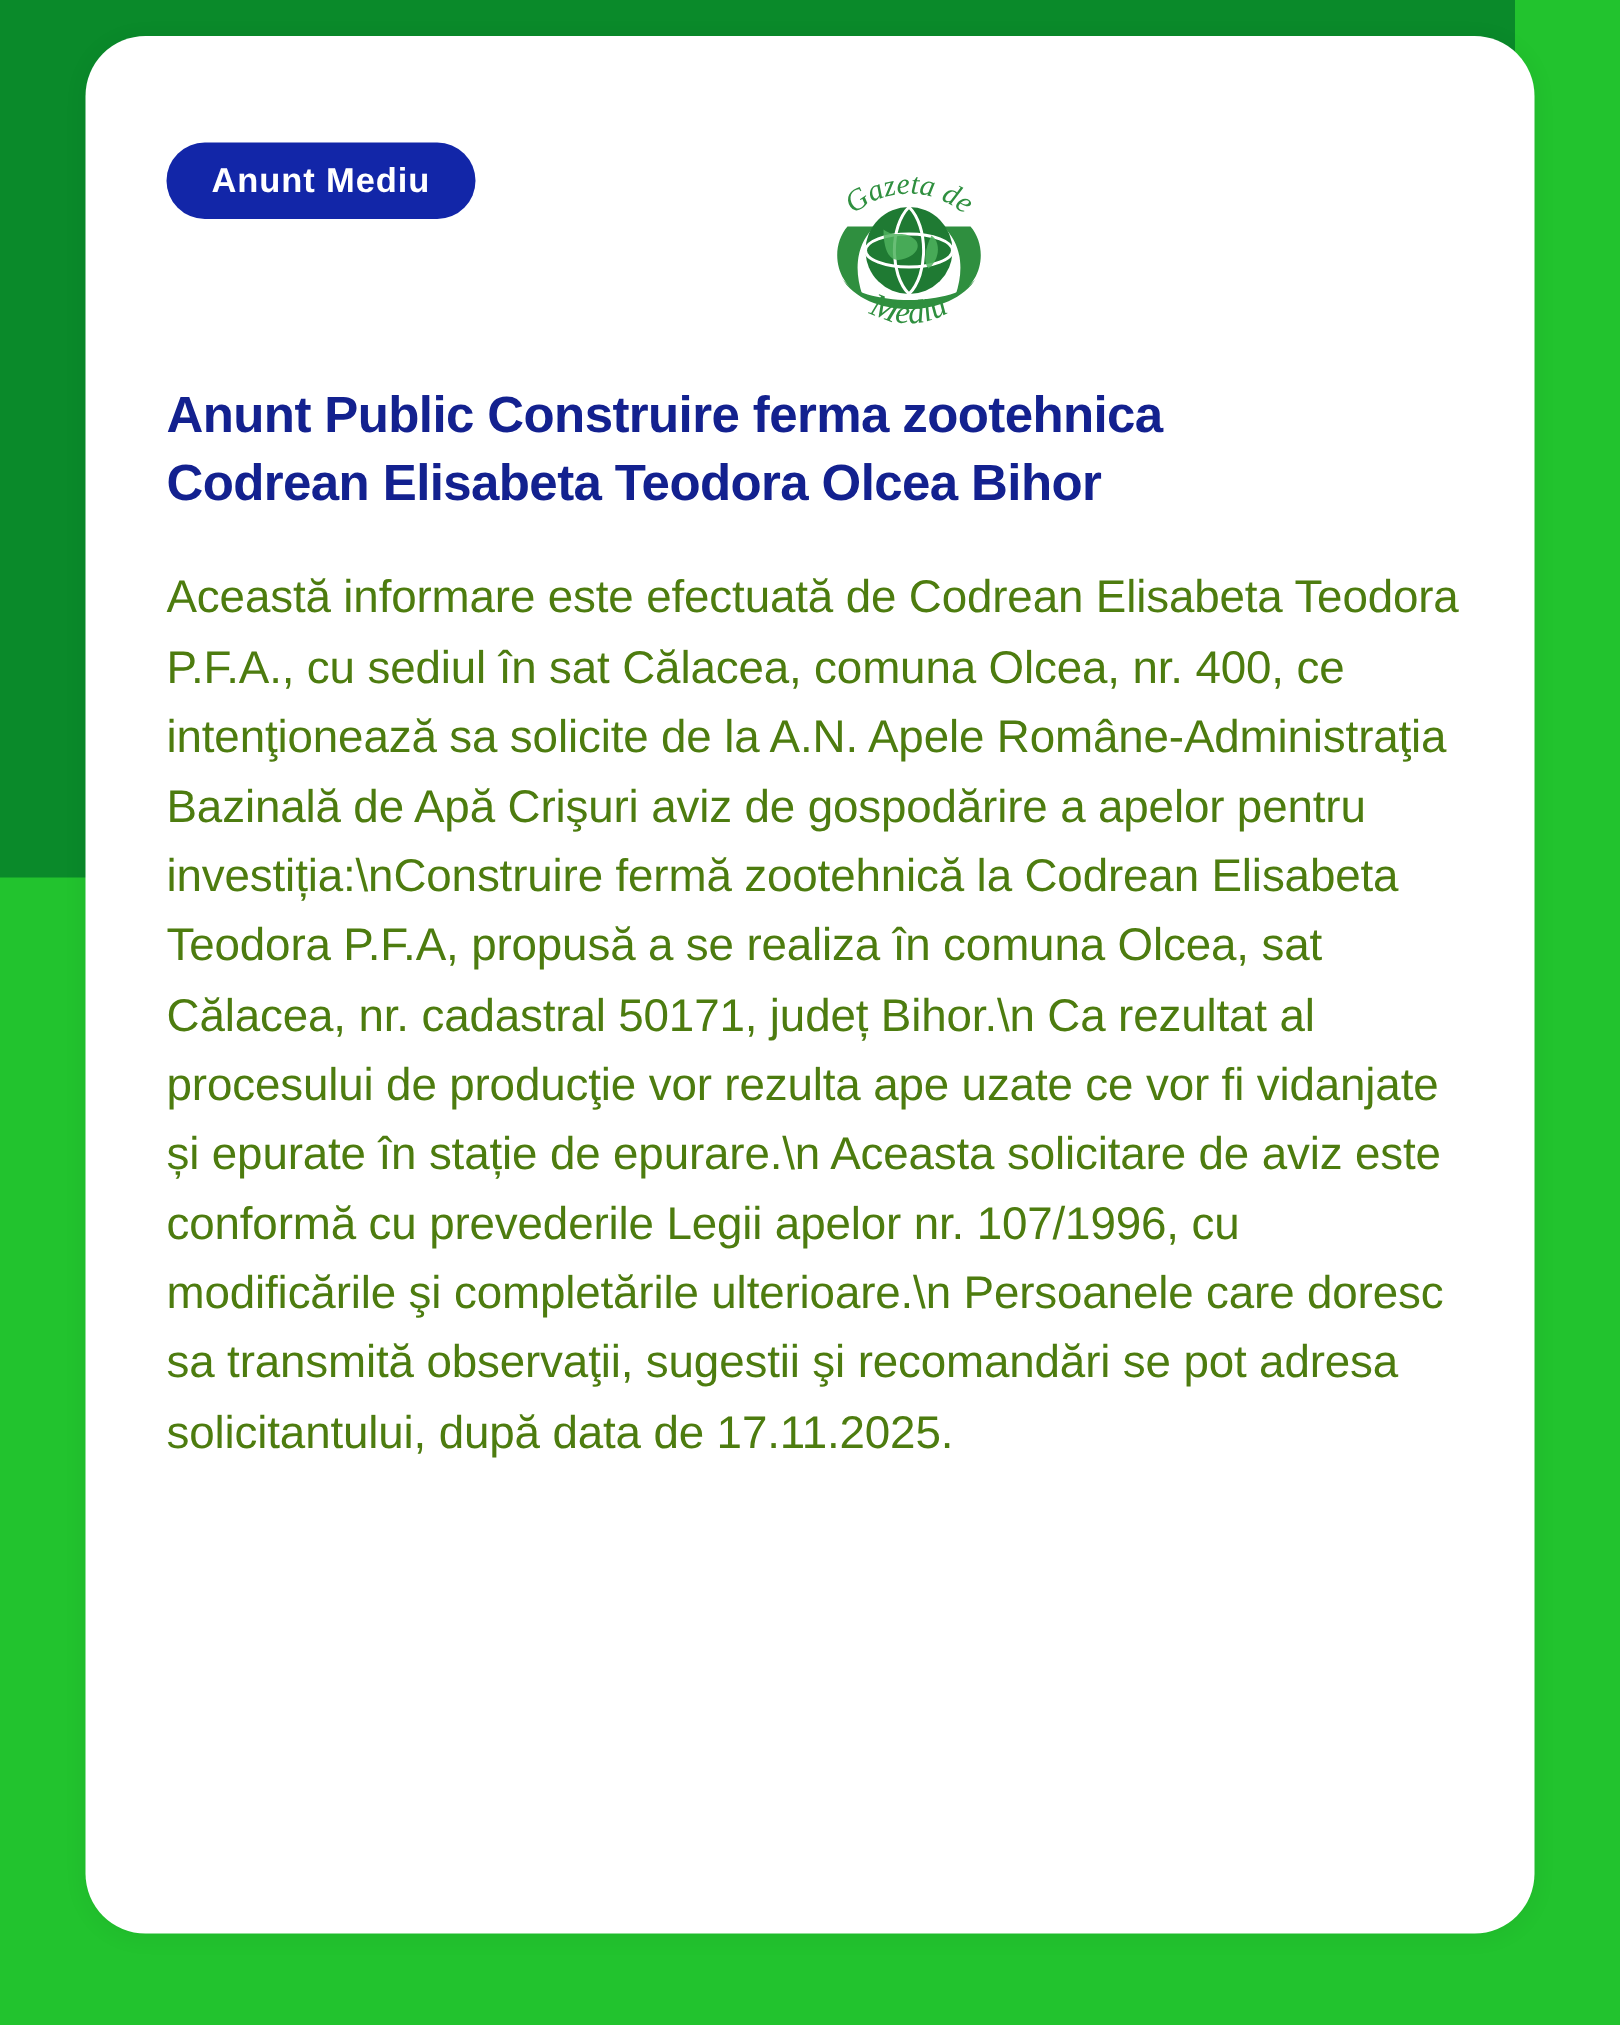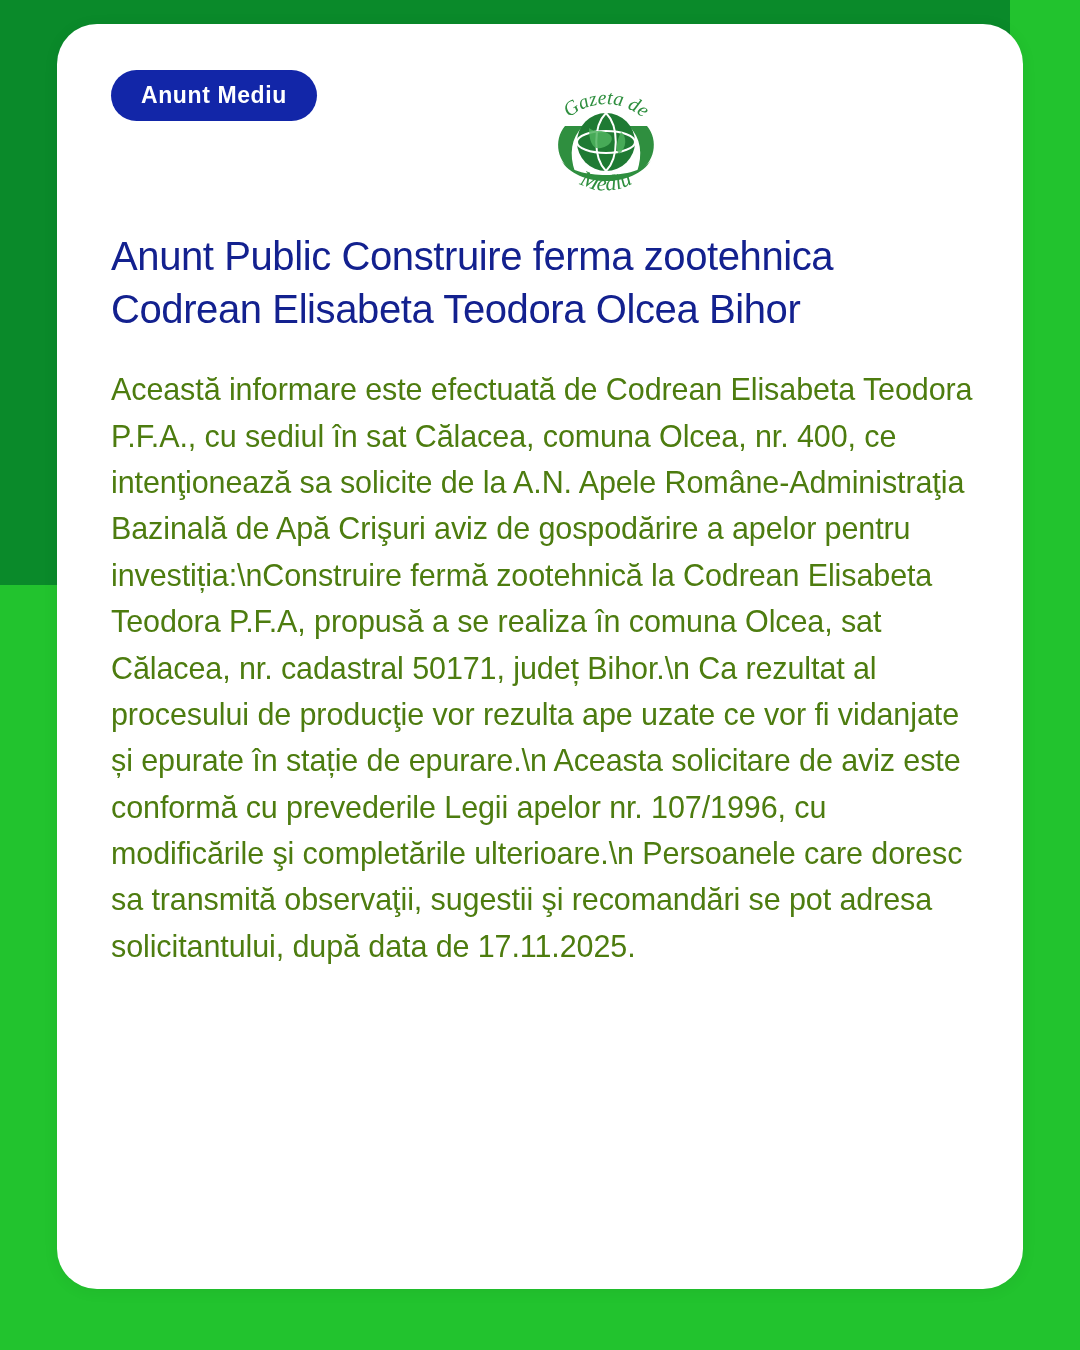--- a/index.html
+++ b/index.html
@@ -38,20 +38,21 @@
     height: 1265px;
     background: #ffffff;
     border-radius: 40px;
     box-shadow: 0 2px 16px rgba(0,0,0,0.06);
     overflow: hidden;
   }
   .card-inner {
     padding: 32px 37px 0 54px;
     position: relative;
     height: 100%;
+    margin-top: 25px;
   }
   .top-row {
     display: flex;
     align-items: flex-start;
     position: relative;
     height: 150px;
   }
   .badge {
     background: #1226a8;
     color: #ffffff;
@@ -71,22 +72,22 @@
     width: 150px;
     height: 150px;
     display: flex;
     flex-direction: column;
     align-items: center;
     justify-content: flex-start;
   }
   .logo svg { display: block; }
   .title {
     color: #13218f;
-    font-size: 40px;
-    font-weight: normal;
+    font-size: 34px;
+    font-weight: bold;
     line-height: 1.33;
     letter-spacing: -0.4px;
     margin-top: 24px;
     max-width: 790px;
   }
   .body-text {
     color: #4d7c0f;
     font-size: 30.5px;
     line-height: 1.52;
     margin-top: 30px;

